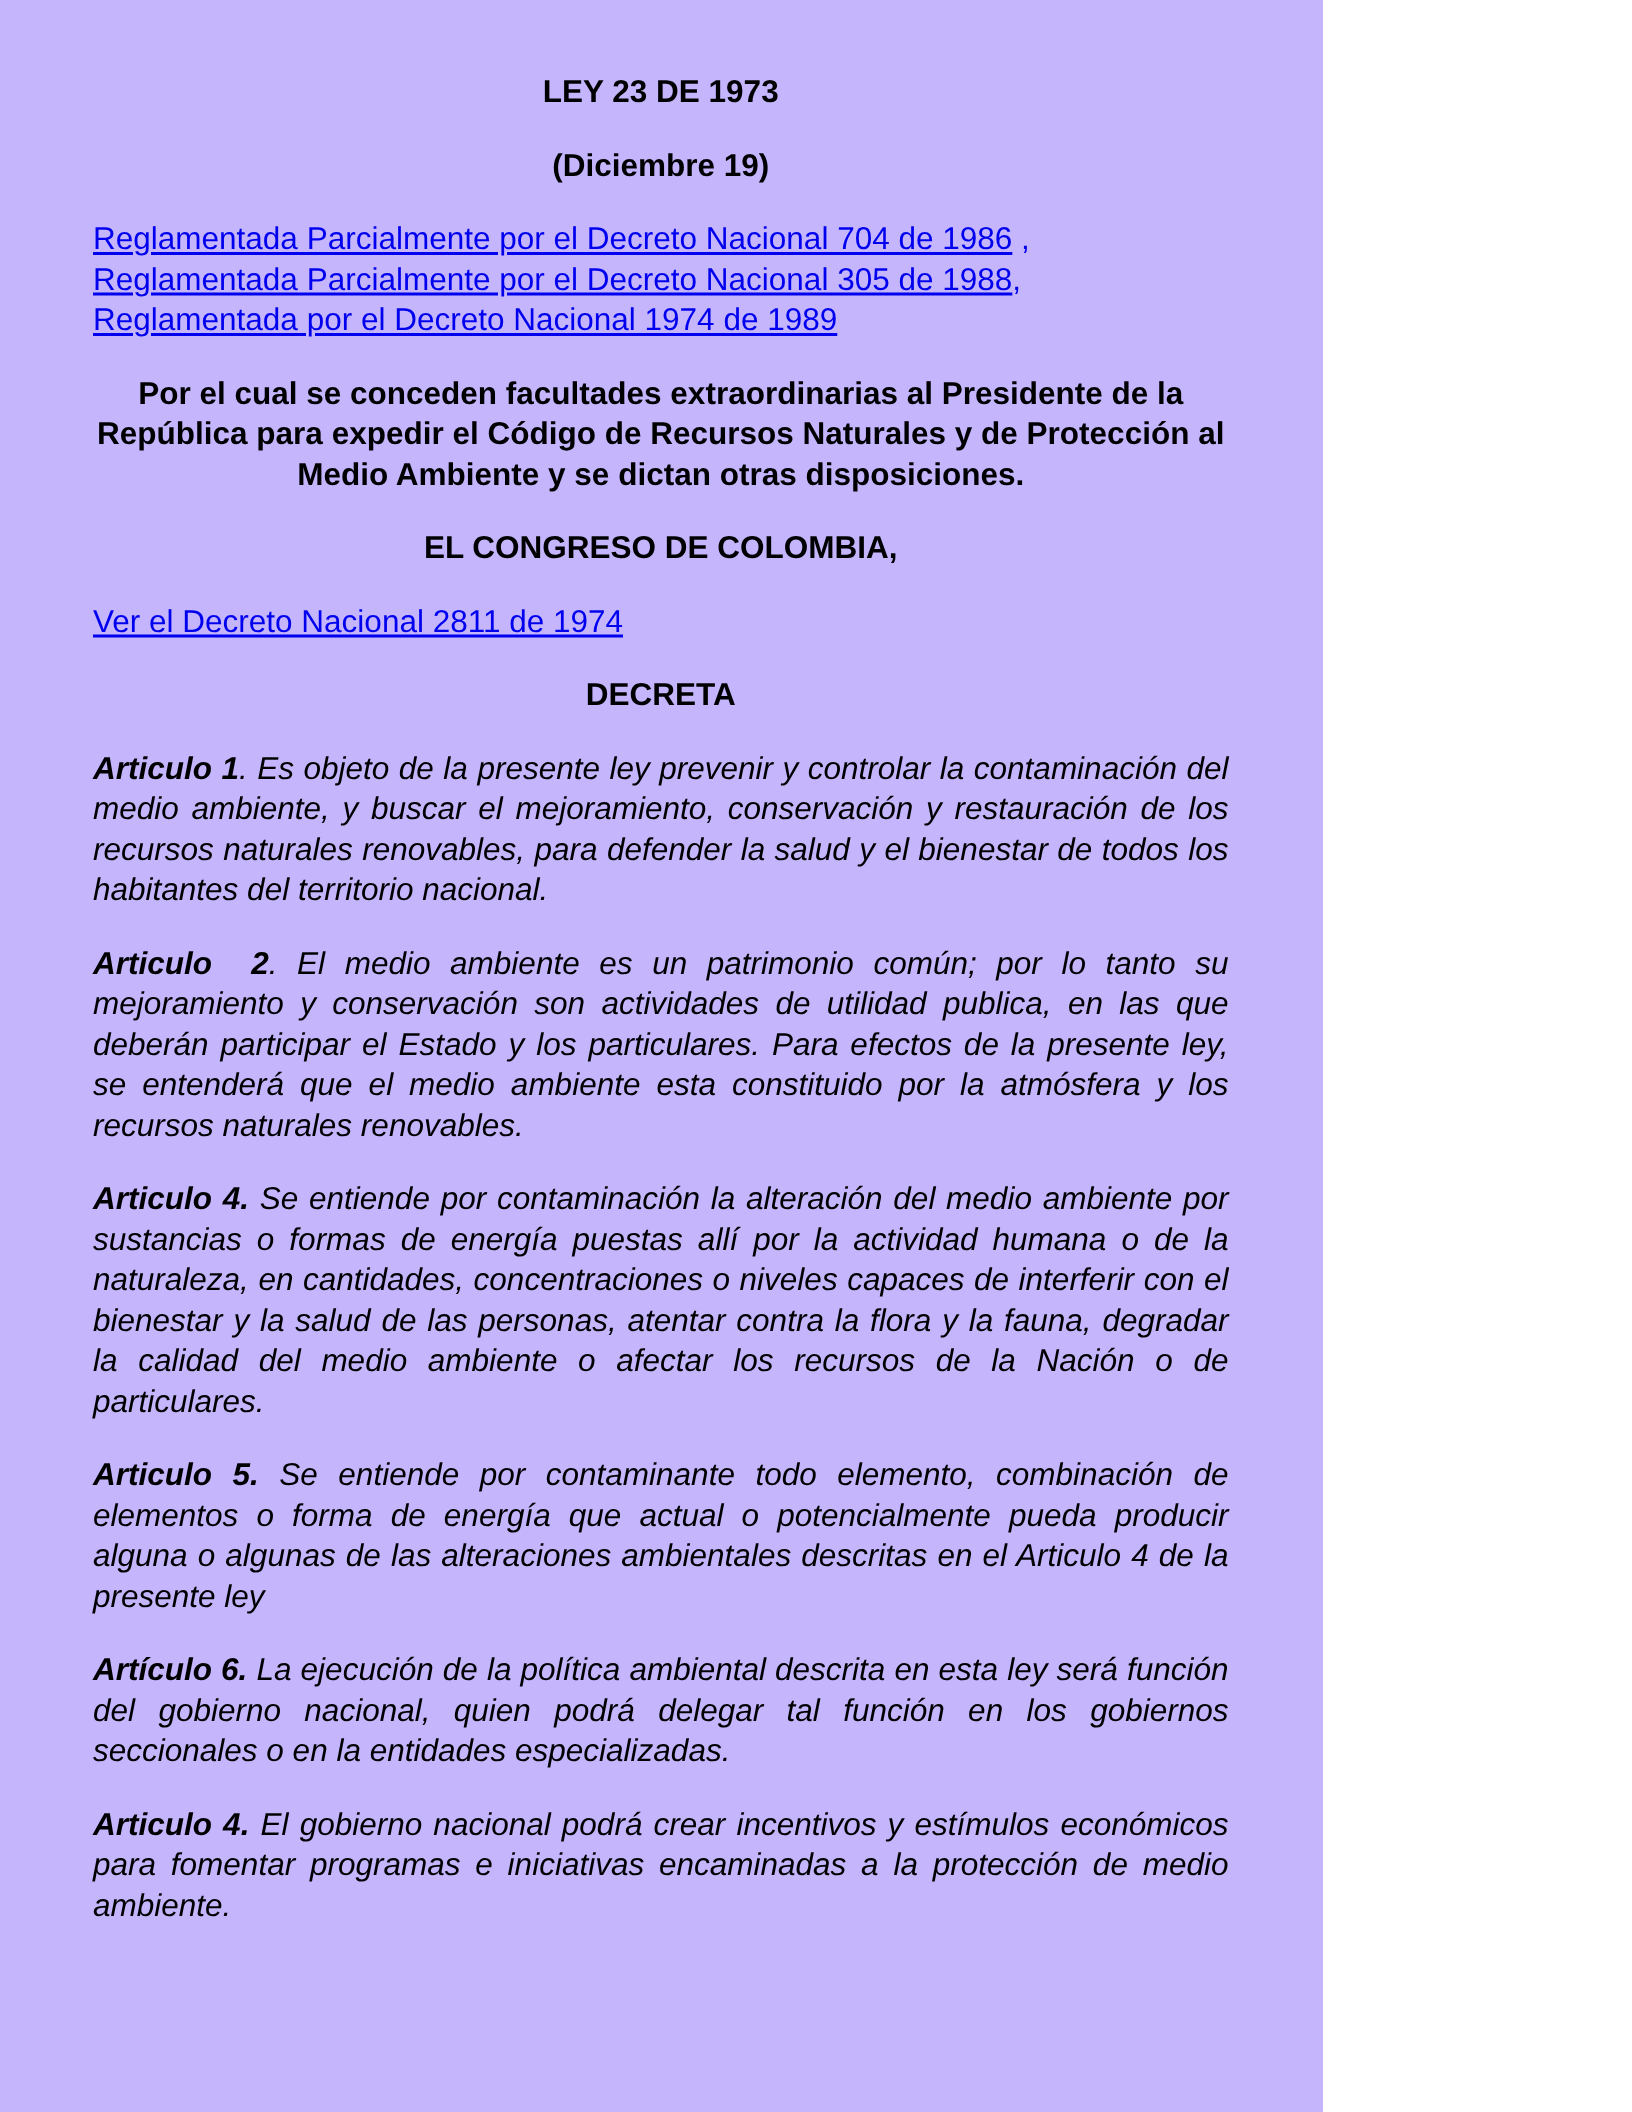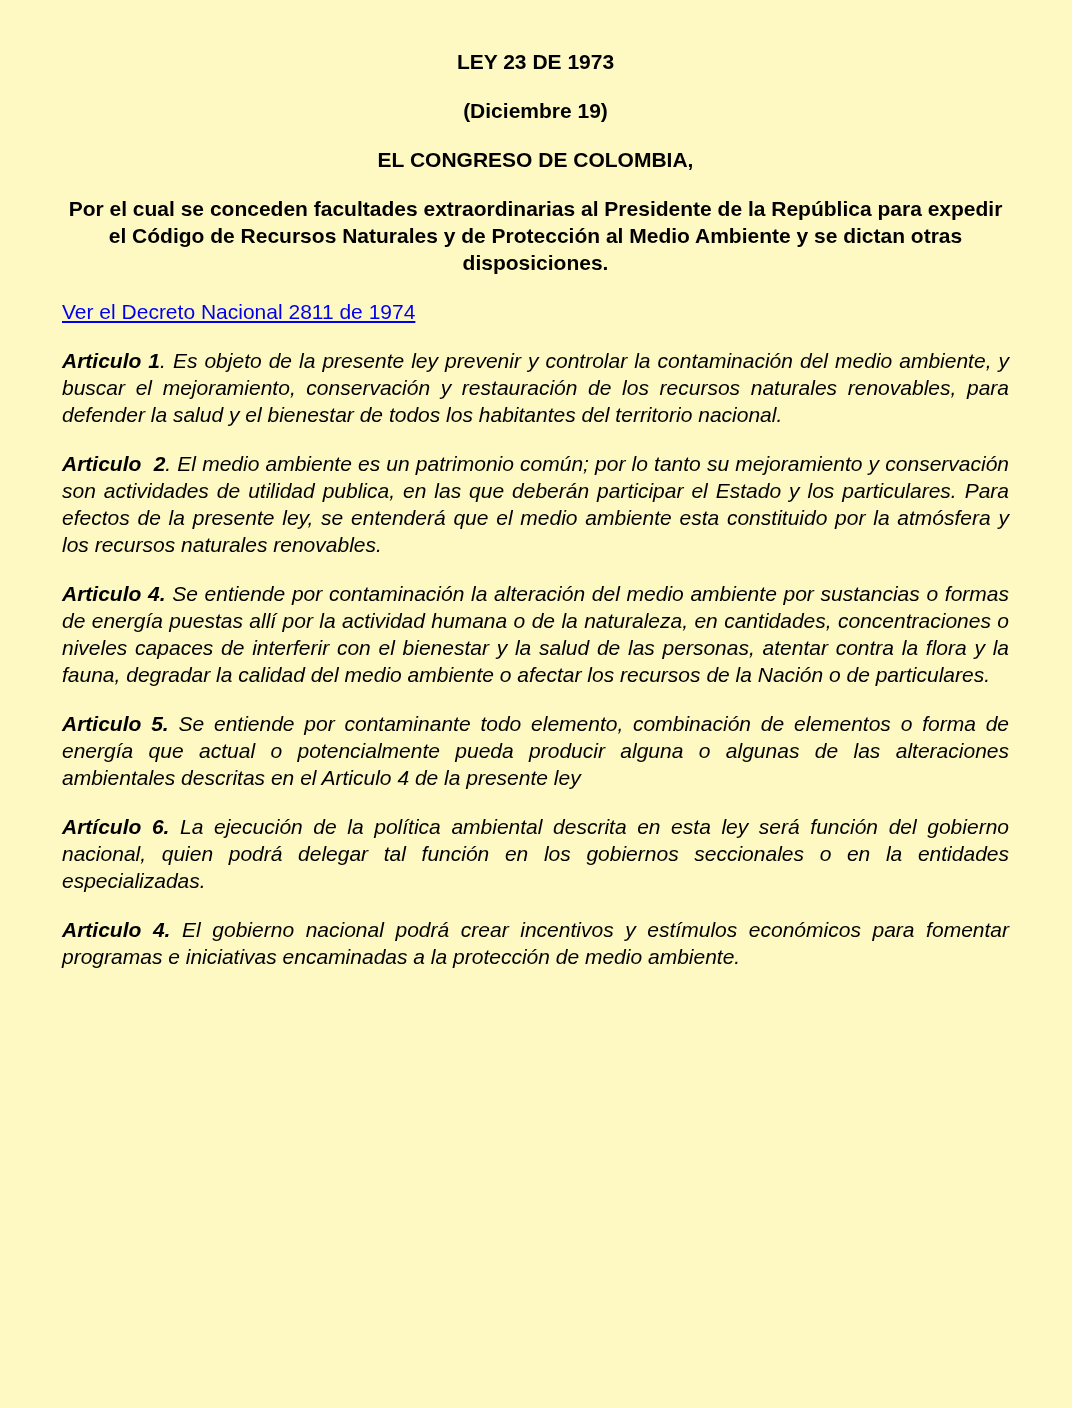--- a/index.html
+++ b/index.html
@@ -8,28 +8,28 @@
     padding: 0;
     background: #FFFFFF;
   }
   body {
     width: 1088px;
     height: 1408px;
     overflow: hidden;
   }
   .page {
     box-sizing: border-box;
-    width: 1072px;
+    width: 882px;
     height: 1408px;
     padding: 48px 63px 0 62px;
     font-family: "Liberation Sans", "DejaVu Sans", sans-serif;
     font-size: 21px;
     line-height: 27px;
     color: #000000;
-    background: #fef9c3;
+    background: #c4b5fd;
   }
   .page p { margin: 22px 0; }
   .page p:first-child { margin-top: 0; }
   .heading {
     text-align: center;
     font-weight: bold;
   }
   .body-par { text-align: justify; font-style: italic; }
   .links-par { text-align: left; }
   a.doc-link {
@@ -45,27 +45,29 @@
 </style>
 </head>
 <body>
 
 <div class="page">
 
   <p class="heading">LEY 23 DE 1973</p>
 
   <p class="heading">(Diciembre 19)</p>
 
+  <p class="links-par"><a class="doc-link" href="#">Reglamentada Parcialmente por el Decreto Nacional 704 de 1986</a><span class="link-sep"> , </span><a class="doc-link" href="#">Reglamentada Parcialmente por el Decreto Nacional 305 de 1988</a><span class="link-sep">, </span><a class="doc-link" href="#">Reglamentada por el Decreto Nacional 1974 de 1989</a></p>
+
+  <p class="heading">Por el cual se conceden facultades extraordinarias al Presidente de la República para expedir el Código de Recursos Naturales y de Protección al Medio Ambiente y se dictan otras disposiciones.</p>
 
   <p class="heading">EL CONGRESO DE COLOMBIA,</p>
 
-  <p class="heading">Por el cual se conceden facultades extraordinarias al Presidente de la República para expedir el Código de Recursos Naturales y de Protección al Medio Ambiente y se dictan otras disposiciones.</p>
-
   <p class="links-par"><a class="doc-link" href="#">Ver el Decreto Nacional 2811 de 1974</a></p>
 
+  <p class="heading">DECRETA</p>
 
   <p class="body-par"><b class="art-label">Articulo 1</b><span>. Es objeto de la presente ley prevenir y controlar la contaminación del medio ambiente, y buscar el mejoramiento, conservación y restauración de los recursos naturales renovables, para defender la salud y el bienestar de todos los habitantes del territorio nacional.</span></p>
 
   <p class="body-par"><b class="art-label">Articulo&nbsp; 2</b><span>. El medio ambiente es un patrimonio común; por lo tanto su mejoramiento y conservación son actividades de utilidad publica, en las que deberán participar el Estado y los particulares. Para efectos de la presente ley, se entenderá que el medio ambiente esta constituido por la atmósfera y los recursos naturales renovables.</span></p>
 
 
   <p class="body-par"><b class="art-label">Articulo 4.</b><span> Se entiende por contaminación la alteración del medio ambiente por sustancias o formas de energía puestas allí por la actividad humana o de la naturaleza, en cantidades, concentraciones o niveles capaces de interferir con el bienestar y la salud de las personas, atentar contra la flora y la fauna, degradar la calidad del medio ambiente o afectar los recursos de la Nación o de particulares.</span></p>
 
   <p class="body-par"><b class="art-label">Articulo 5.</b><span> Se entiende por contaminante todo elemento, combinación de elementos o forma de energía que actual o potencialmente pueda producir alguna o algunas de las alteraciones ambientales descritas en el Articulo 4 de la presente ley</span></p>
 

